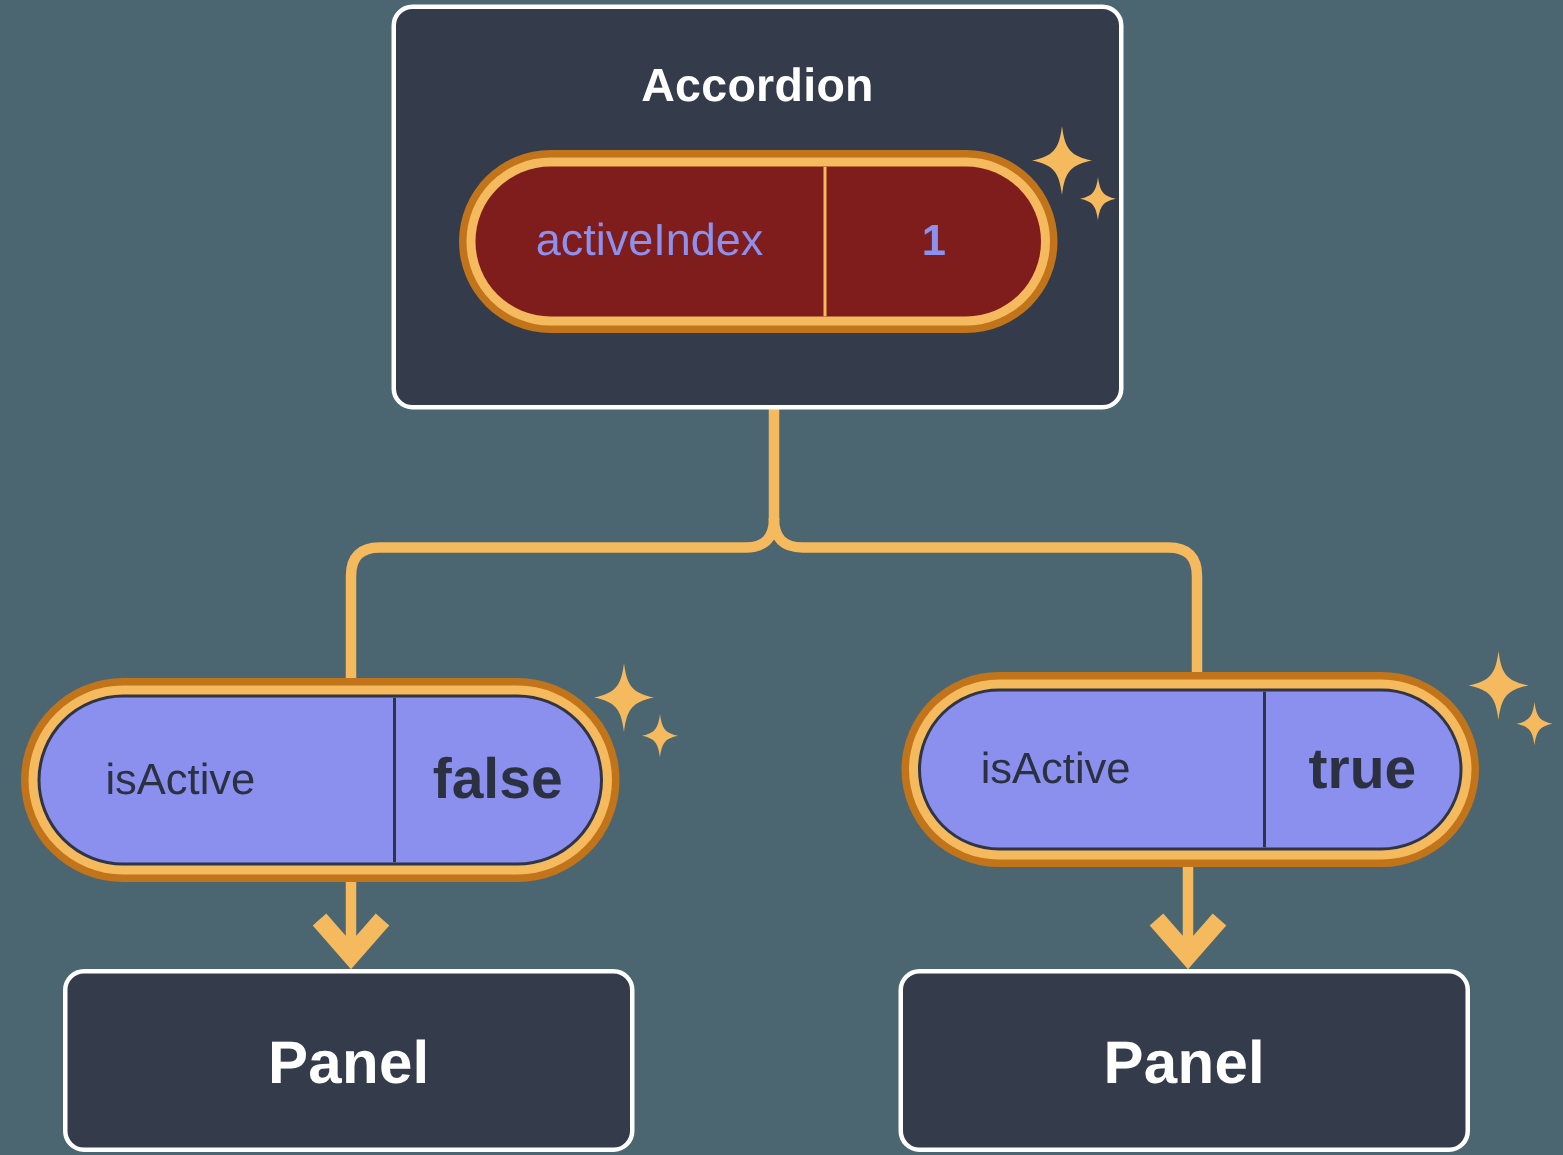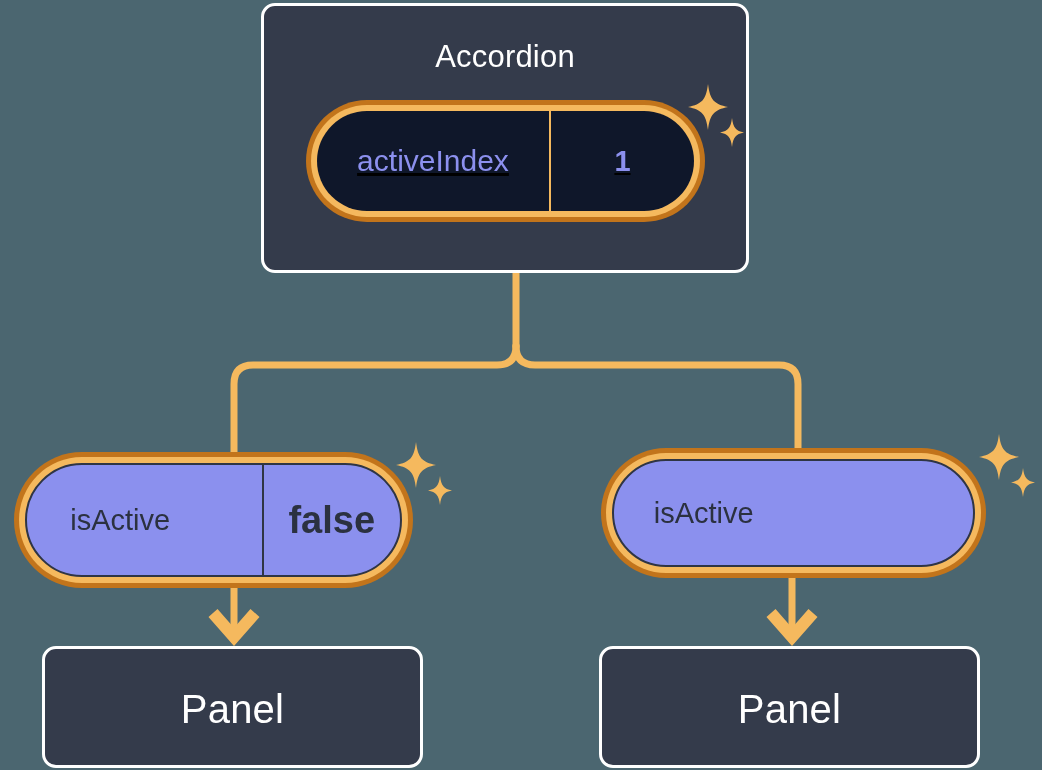--- a/index.html
+++ b/index.html
@@ -35,21 +35,21 @@
     position: absolute;
     box-sizing: border-box;
     background: #343b4b;
     border: 3px solid #ffffff;
     border-radius: 14px;
     z-index: 3;
   }
   .card-title {
     color: #ffffff;
     font-size: 31px;
-    font-weight: 400;
+    font-weight: 700;
     text-align: center;
     letter-spacing: 0.2px;
   }
   #accordion-card {
     left: 261px;
     top: 3px;
     width: 488px;
     height: 270px;
   }
   #accordion-card .card-title {
@@ -107,22 +107,21 @@
   }
   .pill-key, .pill-val {
     display: flex;
     align-items: center;
     justify-content: center;
     white-space: nowrap;
   }
 
   
   .pill-dark .pill-body {
-    background: #0f172a;
-    text-decoration: underline;
+    background: #7f1d1d;
   }
   .pill-dark .pill-key {
     flex: 0 0 232px;
     color: #8c90ee;
     font-size: 30px;
     font-weight: 400;
   }
   .pill-dark .pill-val {
     flex: 1 1 auto;
     color: #8c90ee;
@@ -241,20 +240,21 @@
 
   <div class="card panel-card" id="panel-left-card">
     <div class="card-title">Panel</div>
   </div>
 
   <div class="pill-wrap pill-purple" id="pill-is-active-right">
     <div class="pill-outer">
       <div class="pill-mid">
         <div class="pill-body">
           <div class="pill-key">isActive</div>
+          <div class="pill-val">true</div>
         </div>
       </div>
     </div>
   </div>
 
   <svg class="sparkle-group" id="sparkle-right" viewBox="0 0 62 72" width="62" height="72">
     <path fill="#f5b95e" d="M20 2 C22 18, 26 22, 40 25 C26 28, 22 32, 20 48 C18 32, 14 28, 0 25 C14 22, 18 18, 20 2 Z"></path>
     <path fill="#f5b95e" d="M44 36 C45.3 46, 47.7 48.7, 56 50.5 C47.7 52.3, 45.3 55, 44 65 C42.7 55, 40.3 52.3, 32 50.5 C40.3 48.7, 42.7 46, 44 36 Z"></path>
   </svg>
 

